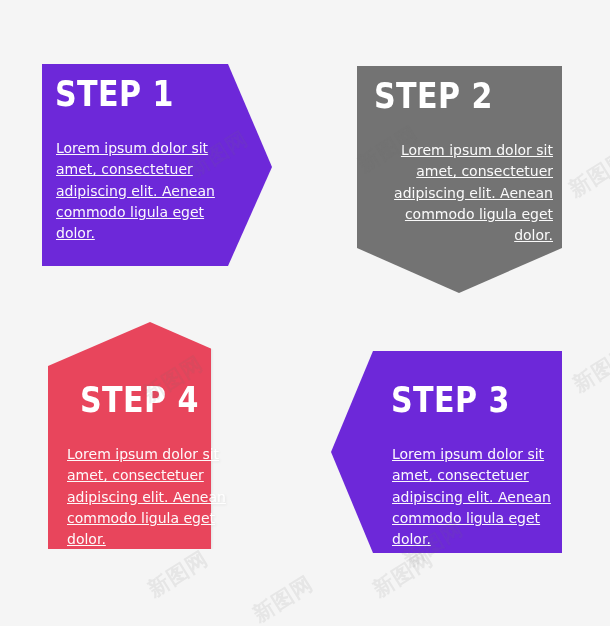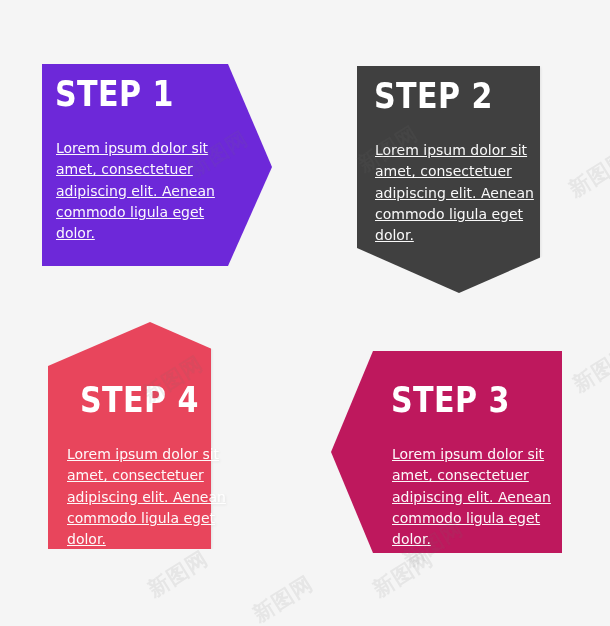--- a/index.html
+++ b/index.html
@@ -88,26 +88,27 @@
     clip-path: polygon(0 0, 186px 0, 230px 103px, 186px 202px, 0 202px);
     filter: drop-shadow(1px 1px 1px rgba(0,0,0,0.08));
   }
   #step1 .step-title { left: 13px; top: 13px; }
   #step1 .step-body  { left: 14px; top: 74px; width: 178px; }
 
   
   #step2 {
     left: 357px;
     top: 66px;
-    width: 183px;
+    width: 205px;
     height: 227px;
-    background: #404040;
+    background: #737373;
     -webkit-clip-path: polygon(0 0, 205px 0, 205px 182px, 102px 227px, 0 182px);
     clip-path: polygon(0 0, 205px 0, 205px 182px, 102px 227px, 0 182px);
     filter: drop-shadow(1px 1px 1px rgba(0,0,0,0.08));
+    text-align: right;
   }
   #step2 .step-title { left: 17px; top: 13px; }
   #step2 .step-body  { left: 18px; top: 74px; width: 178px; }
 
   
   #step4 {
     left: 48px;
     top: 322px;
     width: 163px;
     height: 227px;
@@ -118,21 +119,21 @@
   }
   #step4 .step-title { left: 32px; top: 61px; }
   #step4 .step-body  { left: 19px; top: 122px; width: 178px; }
 
   
   #step3 {
     left: 331px;
     top: 351px;
     width: 231px;
     height: 202px;
-    background: #be185d;
+    background: #6d28d9;
     -webkit-clip-path: polygon(42px 0, 231px 0, 231px 202px, 42px 202px, 0 101px);
     clip-path: polygon(42px 0, 231px 0, 231px 202px, 42px 202px, 0 101px);
     filter: drop-shadow(1px 1px 1px rgba(0,0,0,0.08));
   }
   #step3 .step-title { left: 60px; top: 32px; }
   #step3 .step-body  { left: 61px; top: 93px; width: 178px; }
 </style>
 </head>
 <body>
 

